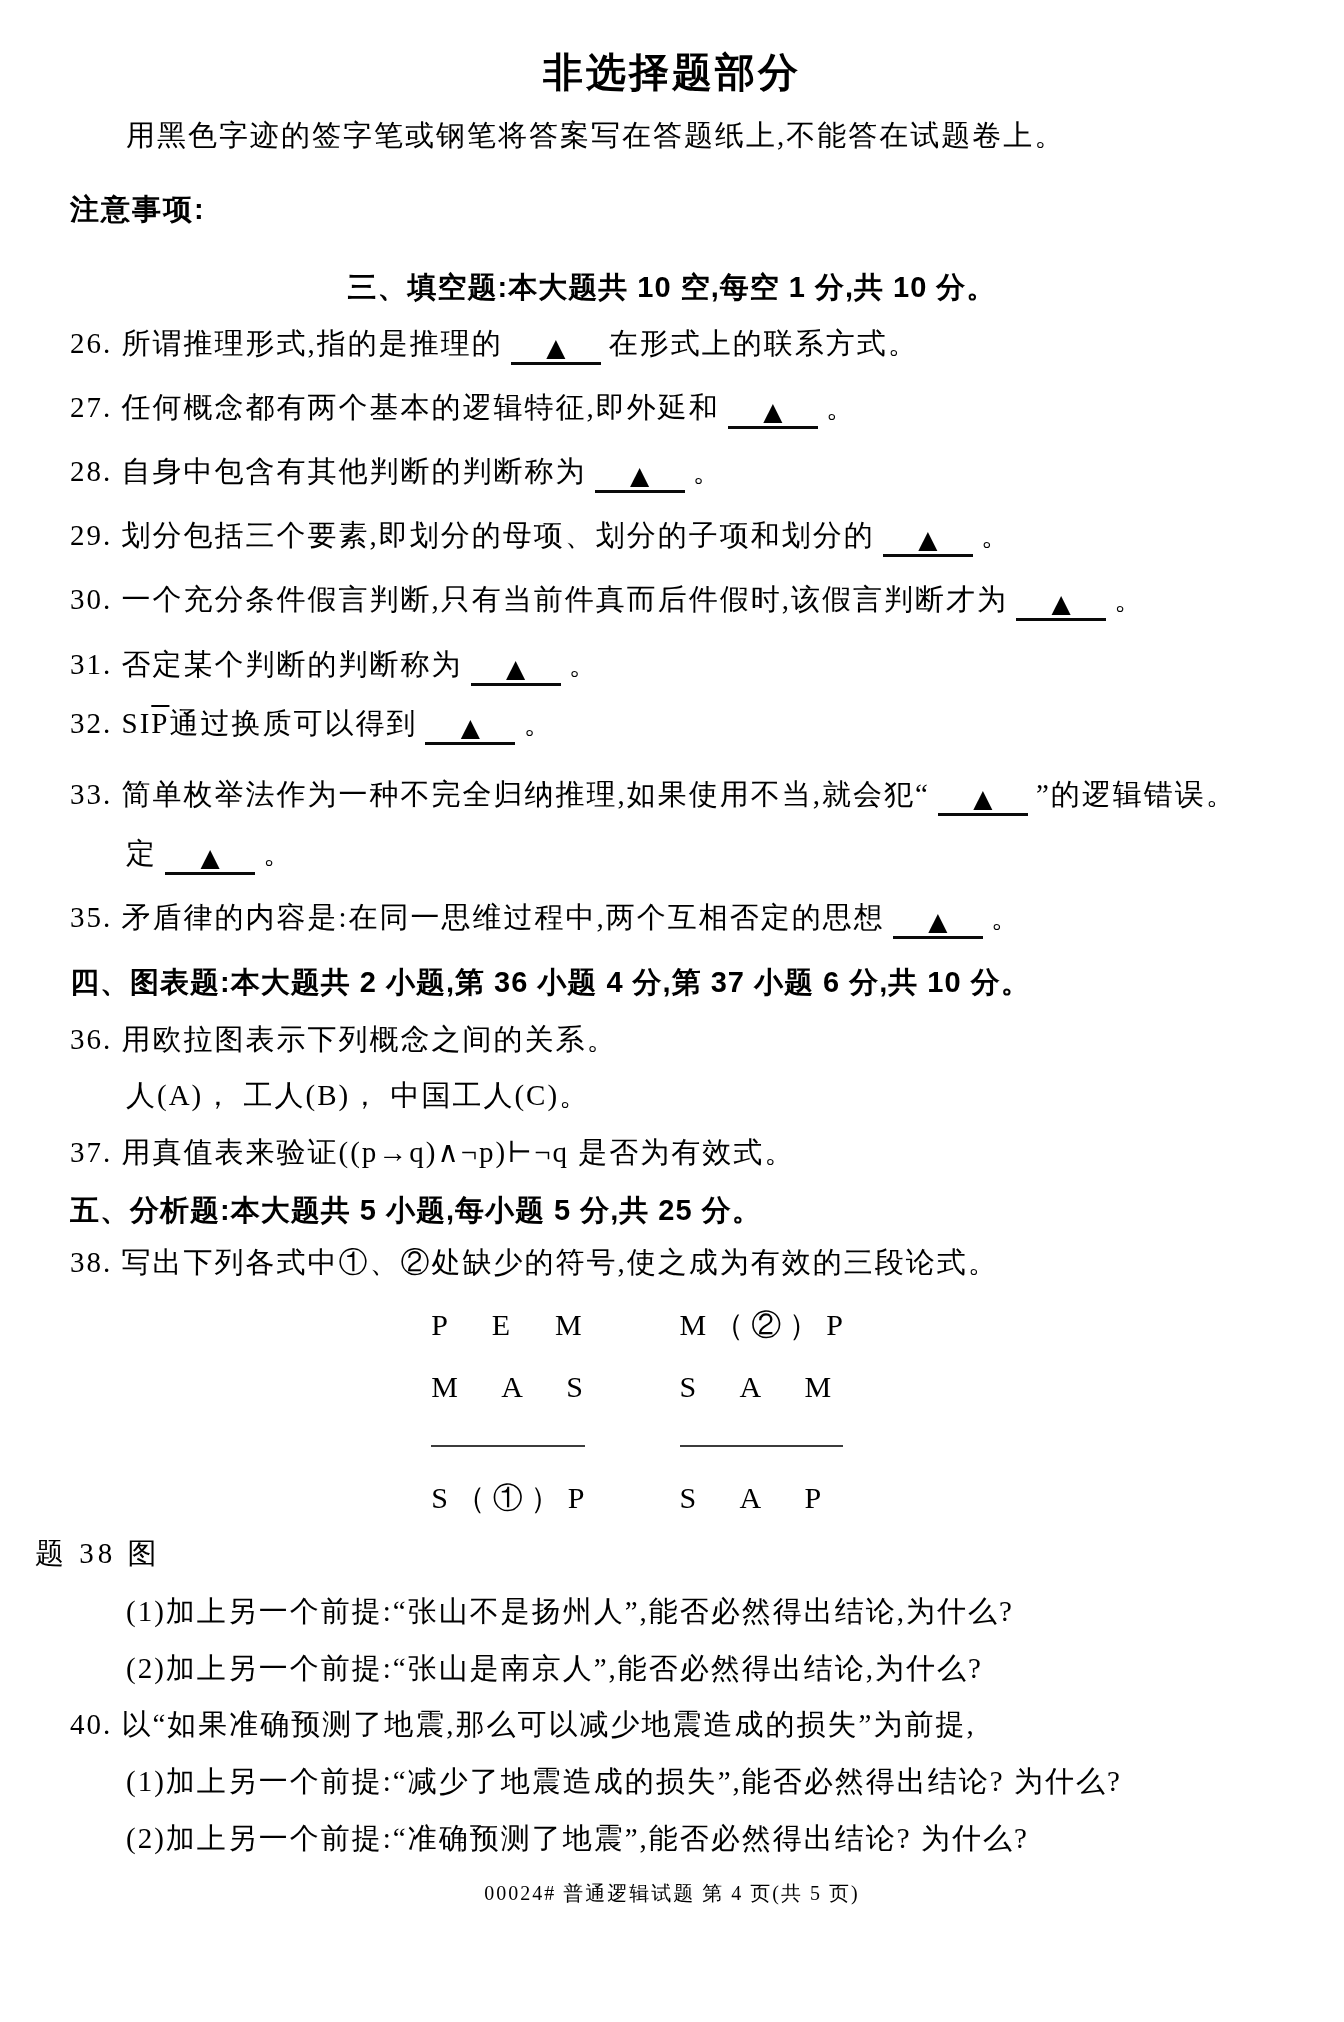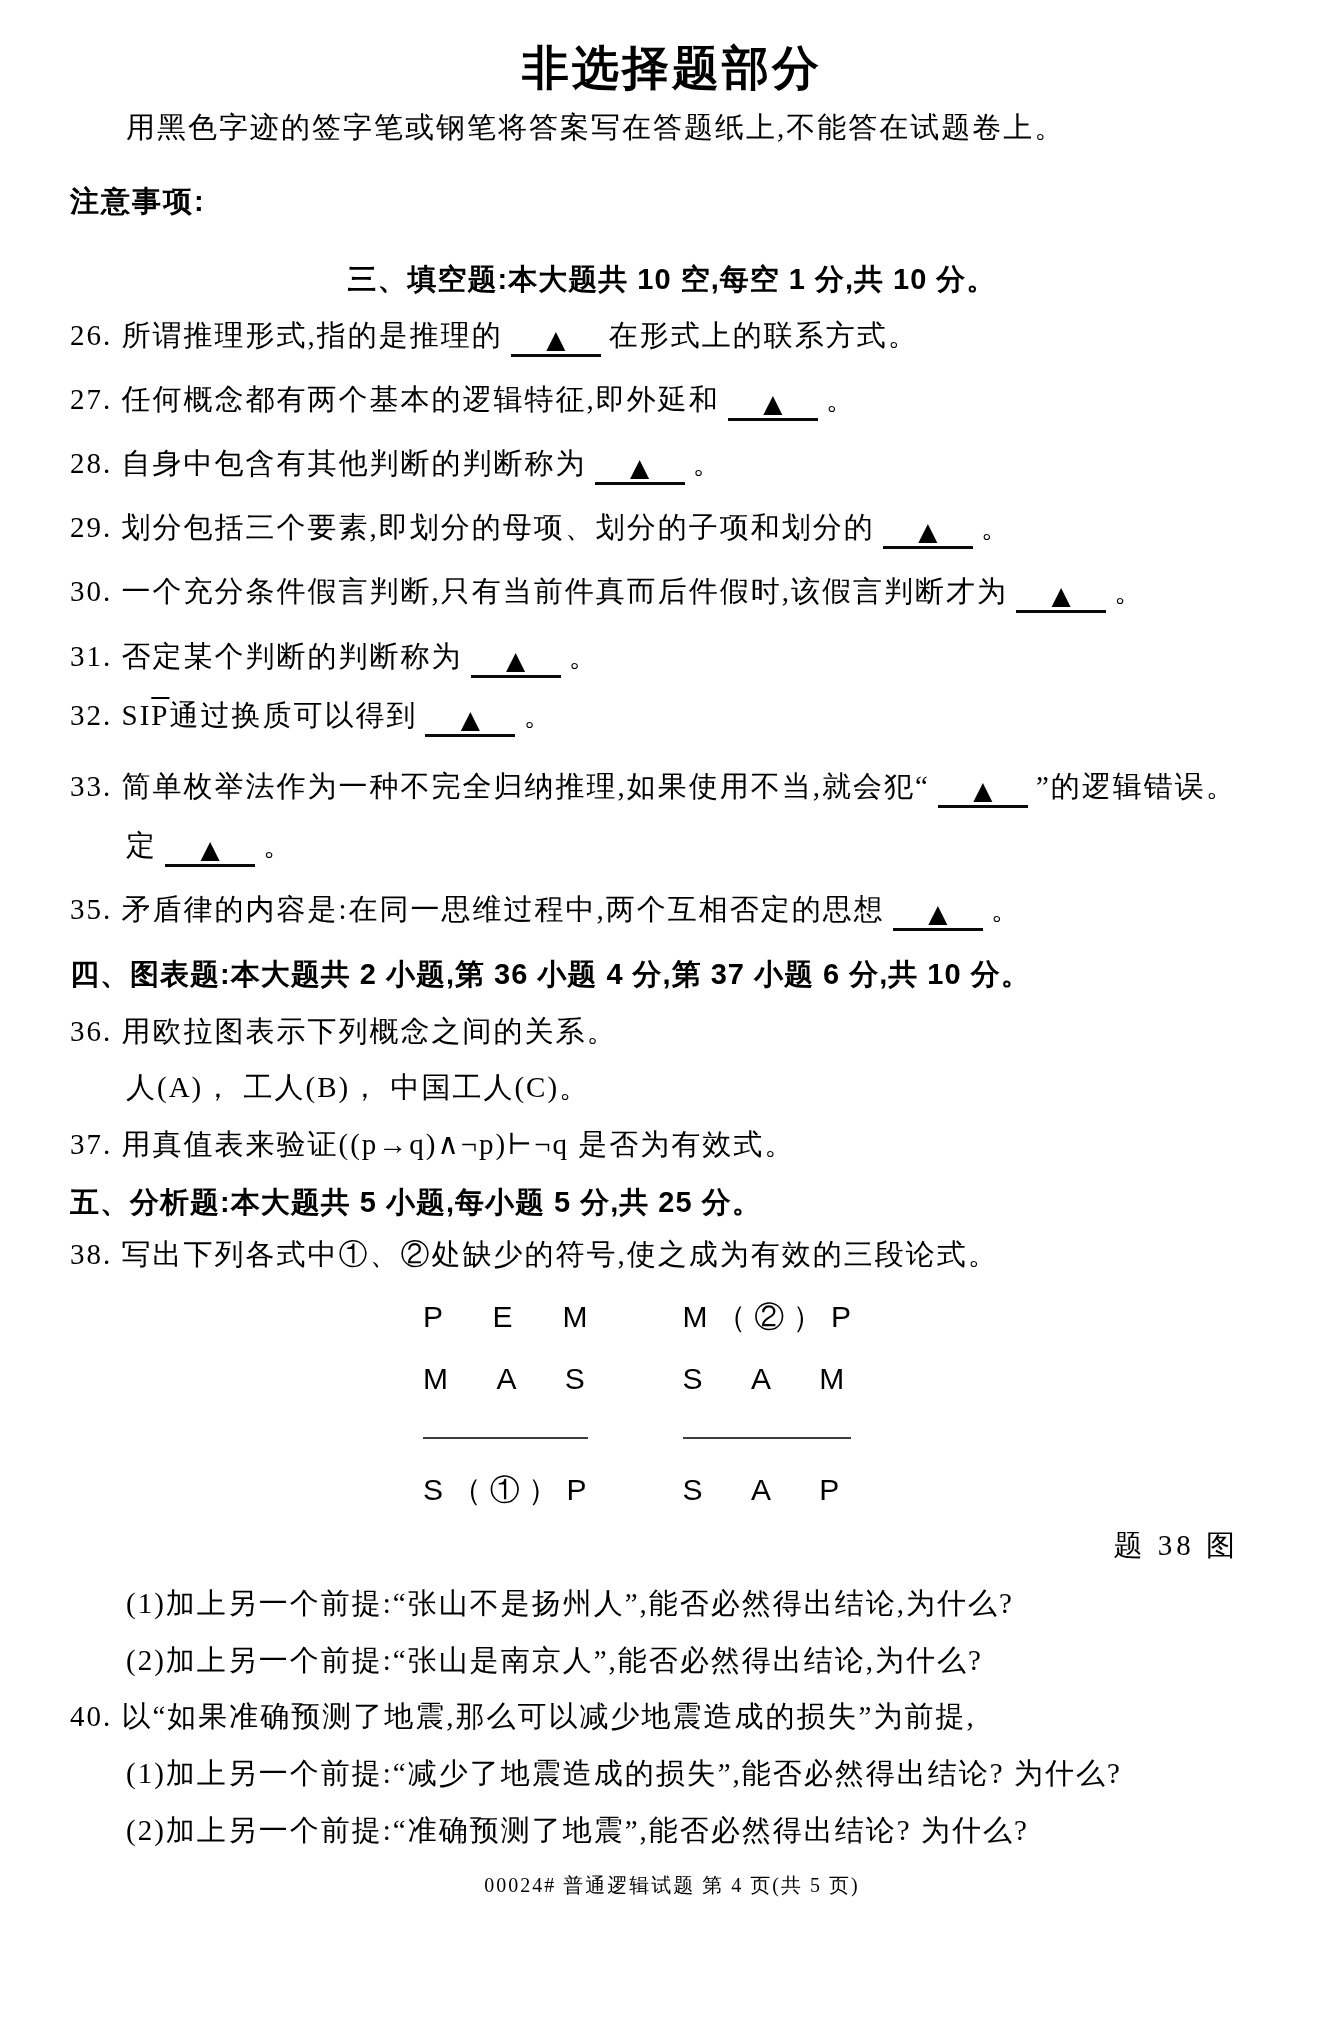--- a/index.html
+++ b/index.html
@@ -7,25 +7,25 @@
     width:1344px; height:2022px;
     color:#000;
     font-family:"Liberation Serif","DejaVu Serif",serif;
     font-size:29px;
     overflow:hidden;
   }
   .page { padding:46px 70px 0 70px; }
 
   .doc-title {
     text-align:center;
-    font-family:Liberation Sans, sans-serif;
+    font-family:Liberation Mono, monospace;
     font-weight:700;
-    font-size:47px;
+    font-size:40px;
     line-height:44px;
-    margin:0;
+    margin:8px;
     letter-spacing:3px;
   }
 
   p, .q, .heading { margin:0; }
 
   .heading {
     font-family:"Liberation Sans","DejaVu Sans",sans-serif;
     font-weight:700;
     font-size:29px;
     line-height:30px;
@@ -67,36 +67,36 @@
   
   .fig38 {
     display:flex;
     justify-content:center;
     gap:95px;
     margin-top:33px;
     transform:translateX(-35px);
   }
   .syll { display:inline-block; }
   .srow {
-    font-family:Liberation Sans, sans-serif;
+    font-family:Liberation Serif, serif;
     font-size:30px;
     line-height:30px;
     white-space:pre;
     letter-spacing:0;
   }
   .srow + .srow { margin-top:32px; }
   .sline {
     border-top:2px solid #3c3c3c;
     width:100%;
     margin-top:43px;
     height:0;
   }
   .concl { margin-top:36px; }
   .fig-caption {
-    text-align:right;
+    text-align:left;
     margin-top:25px;
     line-height:30px;
     letter-spacing:4px;
     transform:translateX(-35px);
   }
 
   .page-footer {
     text-align:center;
     margin-top:25px;
     font-size:20px;

